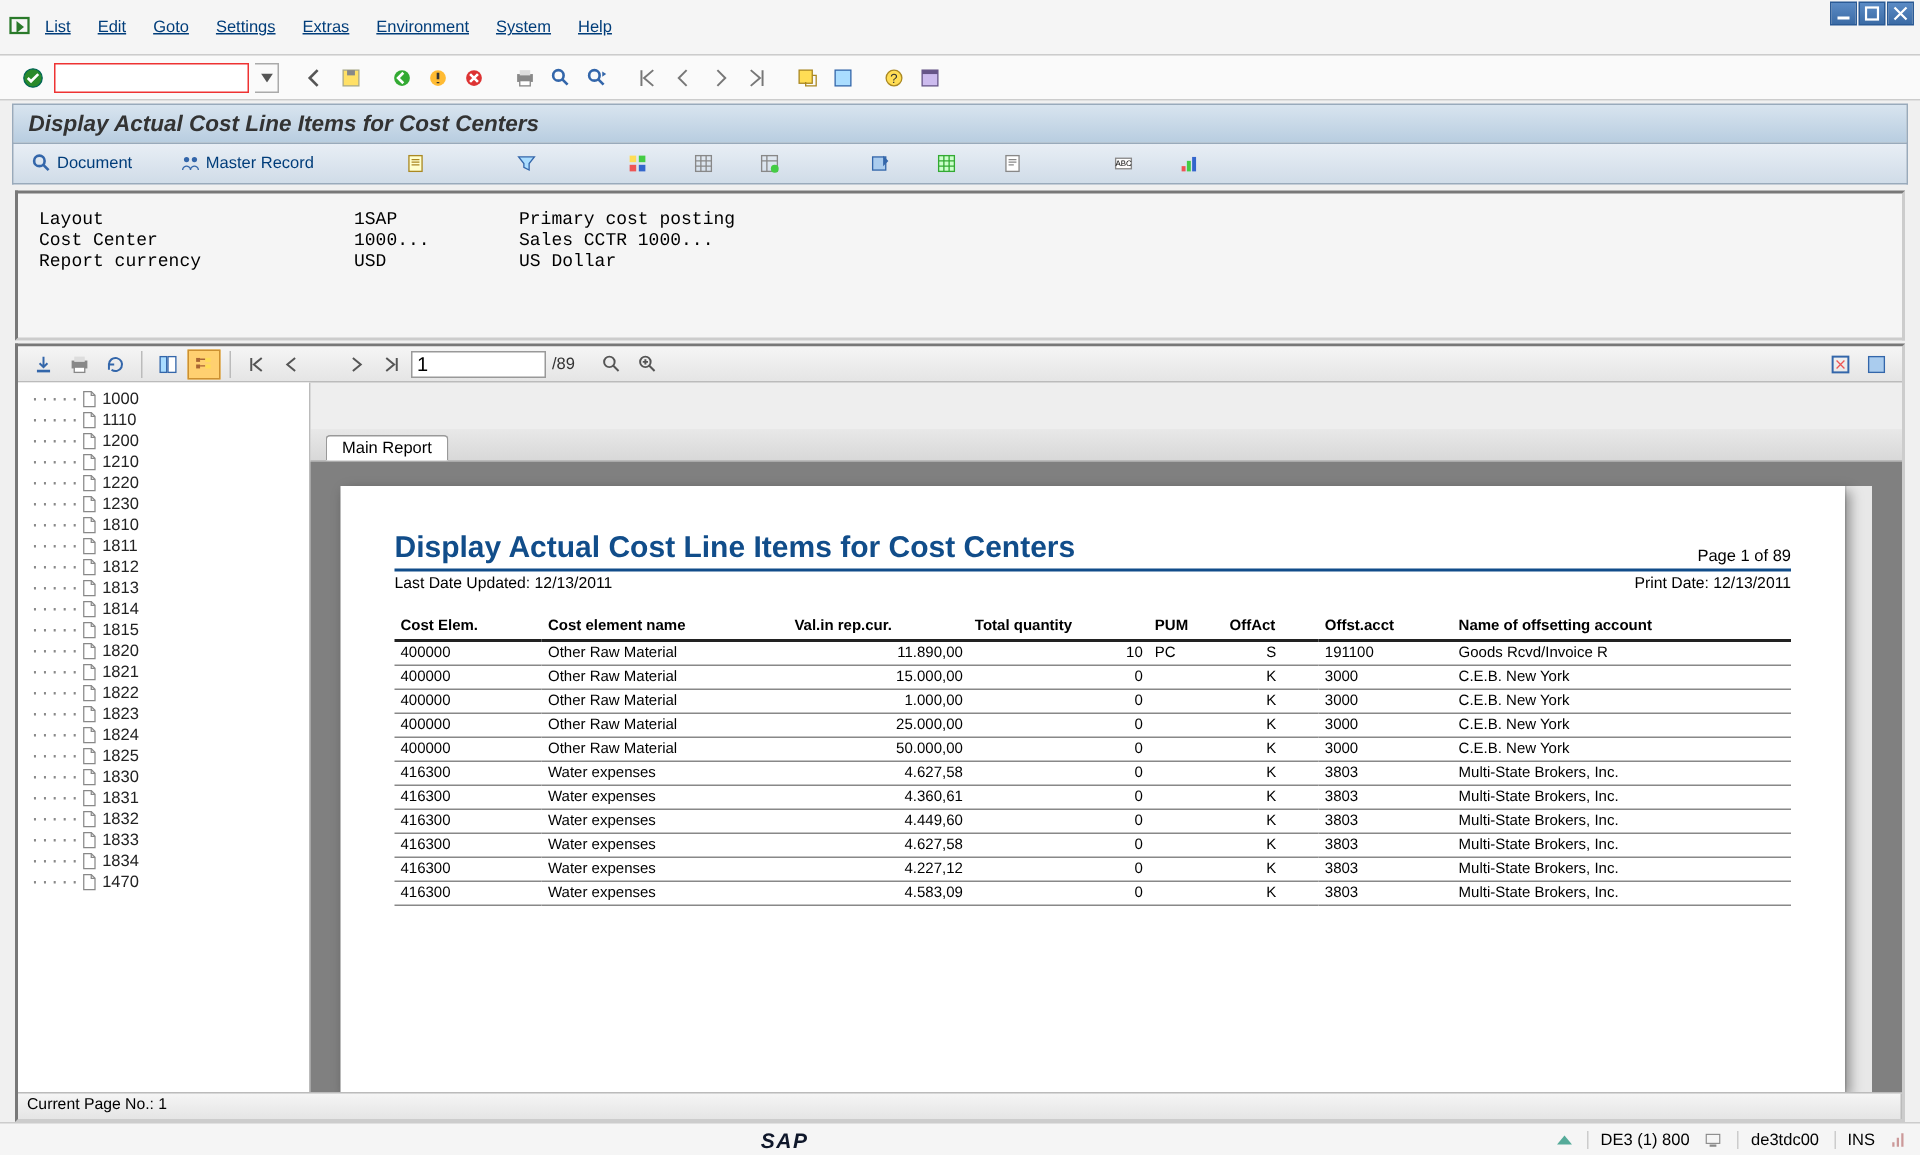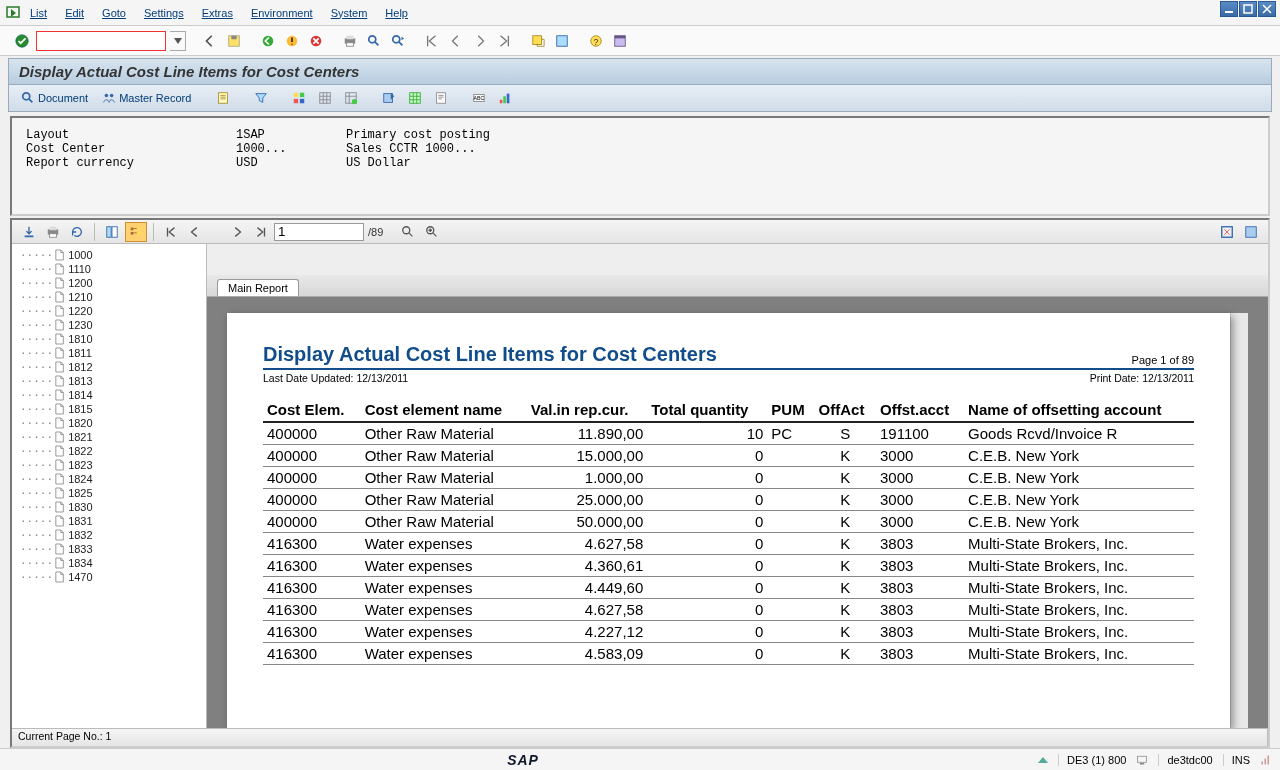--- a/index.html
+++ b/index.html
@@ -1,21 +1,21 @@
 <!DOCTYPE html>
 <html><head>
 <meta charset="utf-8">
 <style>
 * { box-sizing: border-box; margin: 0; padding: 0; }
 body { font-family: Arial, sans-serif; font-size: 11px; background: #f5f5f5; overflow: hidden; width: 1280px; height: 770px; }
 
 .window { width: 1280px; height: 770px; background: #f0f0f0; display: flex; flex-direction: column; }
 
 
-.menubar { height: 26px; background: #f5f5f5; border-bottom: 1px solid #ccc; display: flex; align-items: center; padding: 0 6px; position: relative; }
+.menubar { height: 37px; background: #f5f5f5; border-bottom: 1px solid #ccc; display: flex; align-items: center; padding: 0 6px; position: relative; }
 .menubar .menu-icon { width: 16px; height: 16px; margin-right: 8px; color: #2a7a2a; }
 .menubar .menuitem { color: #003d7a; text-decoration: underline; margin-right: 18px; cursor: pointer; }
 .menubar .window-controls { position: absolute; right: 4px; top: 1px; display: flex; }
 .menubar .window-controls .wc { width: 18px; height: 16px; background: linear-gradient(#5b8bc5,#3b6ba5); border: 1px solid #2a5a95; margin-left: 1px; display:flex; align-items:center; justify-content:center; }
 .menubar .window-controls svg { fill: #fff; }
 
 
 .std-toolbar { height: 30px; border-bottom: 1px solid #ccc; display: flex; align-items: center; padding: 2px 12px; gap: 4px; background: #fafafa; }
 .std-toolbar .ok-icon svg circle { fill: #2a8a2a; stroke:#065; }
 .std-toolbar .ok-icon svg path { stroke: #fff; fill:none; stroke-width:2; }
@@ -23,21 +23,21 @@
 .dropdown-arrow { width: 16px; height: 20px; border:1px solid #aaa; border-left:none; display:flex;align-items:center;justify-content:center; }
 .tb-sep { width: 6px; }
 .tb-btn { width: 20px; height: 20px; display:flex; align-items:center; justify-content:center; cursor:pointer; }
 .tb-btn svg { width:14px; height:14px; }
 
 
 .title-bar { background: linear-gradient(#d8e4ef,#b8cde0); border: 1px solid #9ab; margin: 2px 8px 0 8px; padding: 4px 10px; }
 .title-bar .title { font-size: 15px; font-style: italic; font-weight: bold; color: #333; }
 
 
-.app-toolbar { background: linear-gradient(#e8eef5,#d0dce8); border: 1px solid #9ab; border-top:none; margin: 0 8px; padding: 3px 8px; display:flex; align-items:center; gap:6px; }
+.app-toolbar { background: linear-gradient(#e8eef5,#d0dce8); border: 1px solid #9ab; border-top:none; margin: 0 8px; padding: 3px 8px; display:flex; align-items:center; gap:24px; }
 .app-toolbar .btn { display:flex; align-items:center; gap:3px; padding: 1px 4px; cursor:pointer; color:#003d7a; }
 .app-toolbar .tb-btn svg { width:14px; height:14px; }
 
 
 .info-panel { margin: 4px 10px 0 10px; border: 2px inset #ccc; background: #f5f5f5; padding: 10px 14px; font-family: 'Courier New', monospace; font-size: 12px; height: 100px; }
 .info-panel .row { display:flex; }
 .info-panel .lbl { width: 210px; }
 .info-panel .val1 { width: 110px; }
 
 
@@ -67,21 +67,21 @@
 .rep-tab-row { height:22px; background: linear-gradient(#e8e8e8,#d8d8d8); border-bottom: 1px solid #aaa; display:flex; align-items:flex-end; padding-left:10px; }
 .rep-tab { background:#fff; border:1px solid #999; border-bottom:none; padding:2px 10px; font-size:11px; border-radius:3px 3px 0 0; }
 .rep-viewport { flex:1; background:#808080; padding: 16px 20px 0 20px; overflow:hidden; display:flex; }
 .rep-page { background:#fff; flex:1; box-shadow: 3px 3px 8px rgba(0,0,0,0.4); padding: 30px 36px; overflow:hidden; position:relative; }
 .rep-scroll { width: 18px; background:#e8e8e8; border-left:1px solid #ccc; }
 
 
 .rep-h1 { color: #114d8a; font-size: 20px; font-weight:bold; }
 .rep-hdr-row { border-bottom: 2px solid #114d8a; display:flex; align-items:flex-end; justify-content:space-between; padding-bottom:2px; }
 .rep-meta { display:flex; justify-content:space-between; font-size:10.5px; margin-top:2px; }
-.rep-table { width: 100%; border-collapse: collapse; margin-top: 14px; font-size: 15px; }
+.rep-table { width: 100%; border-collapse: collapse; margin-top: 14px; font-size: 10px; }
 .rep-table th { text-align:left; font-weight:bold; border-bottom: 2px solid #222; padding: 3px 4px; }
 .rep-table td { border-bottom: 1px solid #888; padding: 2px 4px; }
 .ar { text-align: right; }
 .ac { text-align: center; }
 
 
 .rep-status { height:18px; background:linear-gradient(#f5f5f5,#e5e5e5); border-top:1px solid #bbb; display:flex; font-size:10.5px;flex-direction:column; }
 .rep-status .cell { flex:1; border-right:1px solid #bbb; padding:1px 6px; }
 
 

